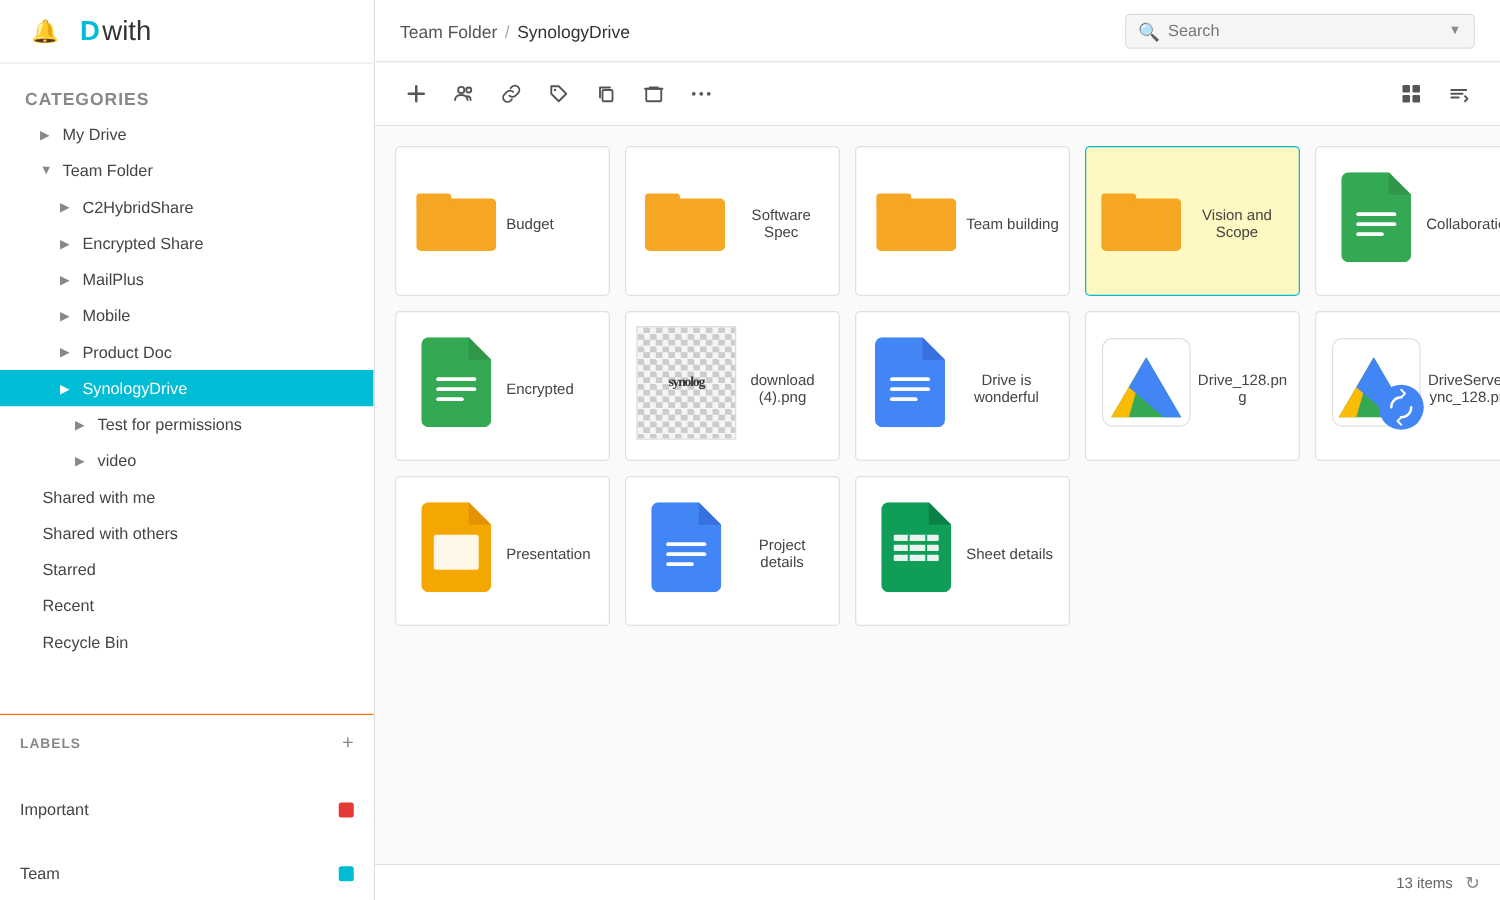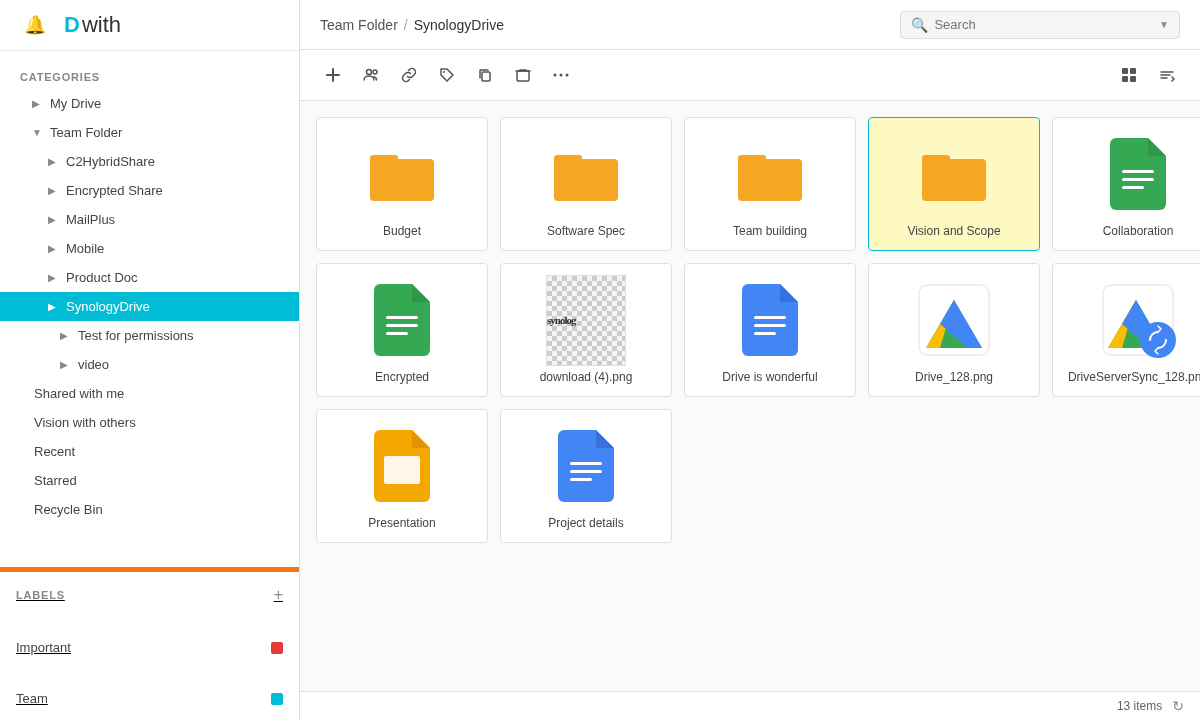--- a/index.html
+++ b/index.html
@@ -5,31 +5,31 @@
     * { box-sizing: border-box; margin: 0; padding: 0; }
     body { font-family: -apple-system, BlinkMacSystemFont, 'Segoe UI', sans-serif; font-size: 13px; background: #f5f5f5; display: flex; height: 720px; overflow: hidden; }
 
     
     .sidebar { width: 300px; min-width: 300px; background: #fff; border-right: 1px solid #e0e0e0; display: flex; flex-direction: column; height: 100%; overflow-y: auto; }
     .sidebar-top { padding: 12px 16px; display: flex; align-items: center; gap: 8px; border-bottom: 1px solid #e8e8e8; }
     .bell-icon { color: #666; font-size: 18px; width: 40px; display: flex; align-items: center; justify-content: center; }
     .logo { display: flex; align-items: center; gap: 2px; font-size: 22px; font-weight: 500; color: #333; }
 
     .sidebar-nav { flex: 1; padding: 12px 0; overflow-y: auto; }
-    .categories-label { font-size: 11px; font-weight: 600; color: #888; letter-spacing: 0.8px; padding: 8px 20px 6px; }
+    .categories-label { font-size: 14px; font-weight: 600; color: #888; letter-spacing: 0.8px; padding: 8px 20px 6px; }
     
     .nav-item { display: flex; align-items: center; padding: 7px 16px; cursor: pointer; color: #444; font-size: 13px; user-select: none; }
     .nav-item.active { background: #00bcd4; color: #fff; border-radius: 0; }
     .nav-item .caret { width: 14px; margin-right: 4px; font-size: 10px; color: #888; }
     .nav-item.active .caret { color: #fff; }
     .nav-item.indent1 { padding-left: 32px; }
     .nav-item.indent2 { padding-left: 48px; }
     .nav-item.indent3 { padding-left: 60px; }
 
-    .labels-section { padding: 8px 16px; border-top: 5px solid #f97316; text-decoration: underline; }
+    .labels-section { padding: 8px 16px; border-top: 1px solid #f97316; }
     .labels-header { display: flex; align-items: center; justify-content: space-between; padding: 6px 0; }
     .labels-title { font-size: 11px; font-weight: 600; color: #888; letter-spacing: 0.8px; }
     .labels-add { color: #888; font-size: 16px; cursor: pointer; }
     .label-item { display: flex; align-items: center; justify-content: space-between; padding: 6px 0; cursor: pointer; color: #444; font-size: 13px; margin-top: 24px; }
     .label-dot { width: 12px; height: 12px; border-radius: 2px; }
 
     
     .main { flex: 1; display: flex; flex-direction: column; overflow: hidden; }
     .topbar { background: #fff; border-bottom: 1px solid #e0e0e0; padding: 0 20px; height: 50px; display: flex; align-items: center; justify-content: space-between; }
     .breadcrumb { display: flex; align-items: center; gap: 6px; font-size: 14px; color: #555; }
@@ -39,21 +39,21 @@
     .search-box input { border: none; background: transparent; outline: none; font-size: 13px; color: #555; width: 100%; }
     .search-icon { color: #888; font-size: 14px; }
 
     .toolbar { background: #fff; border-bottom: 1px solid #e0e0e0; padding: 8px 16px; display: flex; align-items: center; gap: 4px; justify-content: space-between; }
     .toolbar-left { display: flex; gap: 4px; }
     .toolbar-right { display: flex; gap: 4px; }
     .tb-btn { width: 34px; height: 34px; border: none; background: #fff; border-radius: 4px; cursor: pointer; display: flex; align-items: center; justify-content: center; color: #555; font-size: 16px; }
 
     .file-grid { flex: 1; overflow-y: auto; padding: 16px; background: #fafafa; }
     .file-row { display: flex; gap: 12px; margin-bottom: 12px; }
-    .file-card { width: 172px; min-width: 172px; background: #fff; border: 1px solid #e0e0e0; border-radius: 4px; cursor: pointer; padding: 16px 8px 12px; display: flex; flex-direction: column; align-items: center; }
+    .file-card { width: 172px; min-width: 172px; background: #fff; border: 1px solid #e0e0e0; border-radius: 4px; cursor: pointer; padding: 16px 8px 12px; display: flex; flex-direction: row; align-items: center; }
     .file-card.selected { border-color: #00bcd4; background: #fef9c3; }
     .file-icon { width: 80px; height: 80px; display: flex; align-items: center; justify-content: center; margin-bottom: 10px; }
     .file-name { font-size: 12px; color: #444; text-align: center; word-break: break-word; }
 
     .status-bar { background: #fff; border-top: 1px solid #e0e0e0; padding: 6px 16px; display: flex; align-items: center; justify-content: flex-end; gap: 10px; font-size: 12px; color: #666; }
     .refresh-btn { cursor: pointer; color: #888; font-size: 14px; }
   </style>
 </head>
 <body>
 
@@ -108,29 +108,29 @@
     <div class="nav-item indent3">
       <span class="caret">▶</span>
       <span>video</span>
     </div>
     <div class="nav-item" style="padding-left:16px;">
       <span class="caret"></span>
       <span>Shared with me</span>
     </div>
     <div class="nav-item" style="padding-left:16px;">
       <span class="caret"></span>
-      <span>Vision with others</span>
+      <span>Shared with others</span>
+    </div>
+    <div class="nav-item" style="padding-left:16px;">
+      <span class="caret"></span>
+      <span>Starred</span>
     </div>
     <div class="nav-item" style="padding-left:16px;">
       <span class="caret"></span>
       <span>Recent</span>
-    </div>
-    <div class="nav-item" style="padding-left:16px;">
-      <span class="caret"></span>
-      <span>Starred</span>
     </div>
     <div class="nav-item" style="padding-left:16px;">
       <span class="caret"></span>
       <span>Recycle Bin</span>
     </div>
   </div>
 
   <div class="labels-section">
     <div class="labels-header">
       <span class="labels-title">LABELS</span>
@@ -295,21 +295,21 @@
               <rect x="12" y="32" width="32" height="3" rx="1.5" fill="#fff"></rect>
               <rect x="12" y="40" width="32" height="3" rx="1.5" fill="#fff"></rect>
               <rect x="12" y="48" width="22" height="3" rx="1.5" fill="#fff"></rect>
             </svg>
         </div>
         <div class="file-name">Encrypted</div>
       </div>
 
       <div class="file-card">
         <div class="file-icon">
-          <div style="width:80px;height:91px;background: repeating-conic-gradient(#ccc 0% 25%, #f5f5f5 0% 50%) 0 0/10px 10px; display:flex;align-items:center;justify-content:flex-start;overflow:hidden;border:1px solid #ddd;">
+          <div style="width:80px;height:91px;background: repeating-conic-gradient(#ccc 0% 25%, #f5f5f5 0% 50%) 0 0/10px 10px; display:flex;align-items:center;justify-content:center;overflow:hidden;border:1px solid #ddd;">
             <span style="font-size:11px;font-weight:900;color:#333;font-family:serif;letter-spacing:-1px;">synolog</span>
           </div>
         </div>
         <div class="file-name">download (4).png</div>
       </div>
 
       <div class="file-card">
         <div class="file-icon">
           <svg width="56" height="72" viewBox="0 0 56 72">
               <path d="M6 0h32l18 18v48a6 6 0 0 1-6 6H6a6 6 0 0 1-6-6V6a6 6 0 0 1 6-6z" fill="#4285f4"></path>
@@ -376,20 +376,34 @@
               <path d="M6 0h32l18 18v48a6 6 0 0 1-6 6H6a6 6 0 0 1-6-6V6a6 6 0 0 1 6-6z" fill="#4285f4"></path>
               <path d="M38 0v18h18z" fill="#3367d6" opacity="0.7"></path>
               <rect x="12" y="32" width="32" height="3" rx="1.5" fill="#fff"></rect>
               <rect x="12" y="40" width="32" height="3" rx="1.5" fill="#fff"></rect>
               <rect x="12" y="48" width="22" height="3" rx="1.5" fill="#fff"></rect>
             </svg>
         </div>
         <div class="file-name">Project details</div>
       </div>
 
+      <div class="file-card">
+        <div class="file-icon">
+          <svg width="56" height="72" viewBox="0 0 56 72">
+              <path d="M6 0h32l18 18v48a6 6 0 0 1-6 6H6a6 6 0 0 1-6-6V6a6 6 0 0 1 6-6z" fill="#0f9d58"></path>
+              <path d="M38 0v18h18z" fill="#0a7a44" opacity="0.8"></path>
+              <rect x="10" y="26" width="36" height="5" rx="1" fill="#fff" opacity="0.9"></rect>
+              <rect x="10" y="34" width="36" height="5" rx="1" fill="#fff" opacity="0.9"></rect>
+              <rect x="10" y="42" width="36" height="5" rx="1" fill="#fff" opacity="0.9"></rect>
+              <line x1="22" y1="26" x2="22" y2="52" stroke="#0f9d58" stroke-width="1.5"></line>
+              <line x1="36" y1="26" x2="36" y2="52" stroke="#0f9d58" stroke-width="1.5"></line>
+            </svg>
+        </div>
+        <div class="file-name">Sheet details</div>
+      </div>
     </div>
   </div>
 
   <div class="status-bar">
     <span>13 items</span>
     <span class="refresh-btn">↻</span>
   </div>
 </div>
 
 </body></html>

